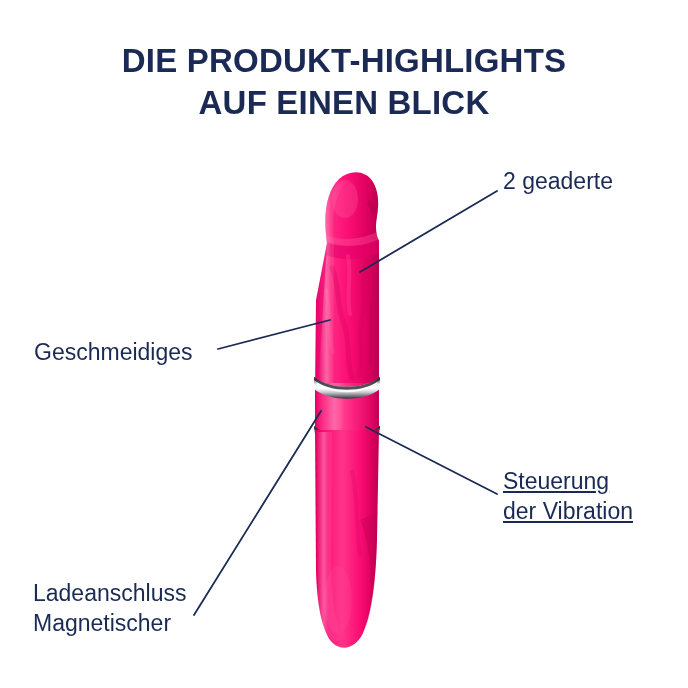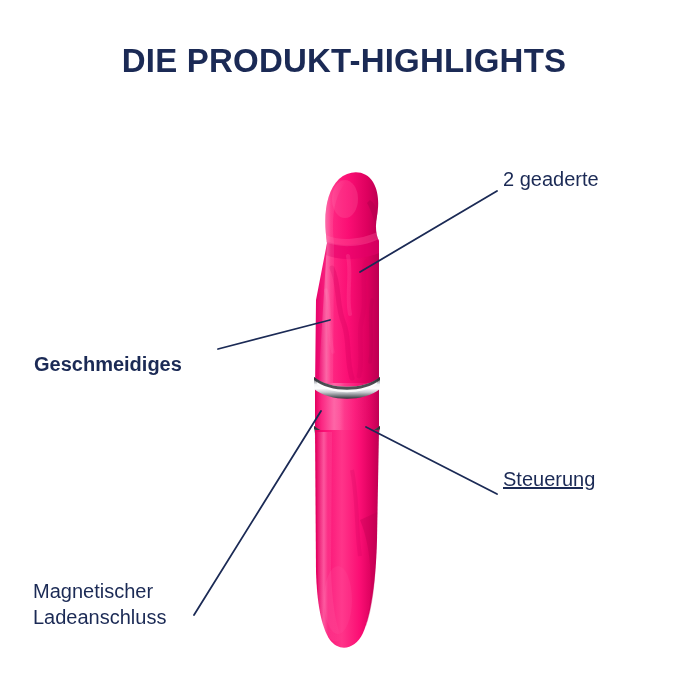--- a/index.html
+++ b/index.html
@@ -32,29 +32,29 @@
     font-size: 33px;
     letter-spacing: 0.2px;
     line-height: 1.28;
   }
   .title-line { display: block; white-space: nowrap; }
 
   
   .callout {
     position: absolute;
     color: #1b2a55;
-    font-size: 20px;
+    font-size: 23px;
     line-height: 1.32;
     font-weight: 400;
     white-space: nowrap;
   }
   .callout .cl-line { display: block; }
 
   #callout-shafts   { left: 503px; top: 166px; }
-  #callout-silicone { left: 34px;  top: 351px; font-weight: bold; }
+  #callout-silicone { left: 34px;  top: 337px; }
   #callout-control  { left: 503px; top: 466px; text-decoration: underline; }
   #callout-charging { left: 33px;  top: 578px; }
 
   
   #leader-lines {
     position: absolute;
     left: 0; top: 0;
     width: 688px; height: 688px;
     pointer-events: none;
   }
@@ -221,32 +221,34 @@
     <g stroke="#1b2a55" stroke-width="1.8" stroke-linecap="round" fill="none">
       <line x1="497" y1="191" x2="360" y2="272"></line>
       <line x1="218" y1="349" x2="330" y2="320"></line>
       <line x1="497" y1="494" x2="366" y2="427"></line>
       <line x1="194" y1="615" x2="321" y2="411"></line>
     </g>
   </svg>
 
   <h1 class="title-block" style="color: rgb(27, 42, 85);">
     <span class="title-line">DIE PRODUKT-HIGHLIGHTS</span>
+    <span class="title-line">AUF EINEN BLICK</span>
   </h1>
 
   <div class="callout" id="callout-shafts" style="color: rgb(27, 42, 85);">
     <span class="cl-line">2 geaderte</span>
   </div>
 
   <div class="callout" id="callout-silicone" style="color: rgb(27, 42, 85);">
     <span class="cl-line">Geschmeidiges</span>
   </div>
 
   <div class="callout" id="callout-control" style="color: rgb(27, 42, 85);">
     <span class="cl-line">Steuerung</span>
+    <span class="cl-line">der Vibration</span>
   </div>
 
   <div class="callout" id="callout-charging" style="color: rgb(27, 42, 85);">
+    <span class="cl-line">Ladeanschluss</span>
     <span class="cl-line">Magnetischer</span>
-    <span class="cl-line">Ladeanschluss</span>
   </div>
 
 </div>
 
 </body></html>

